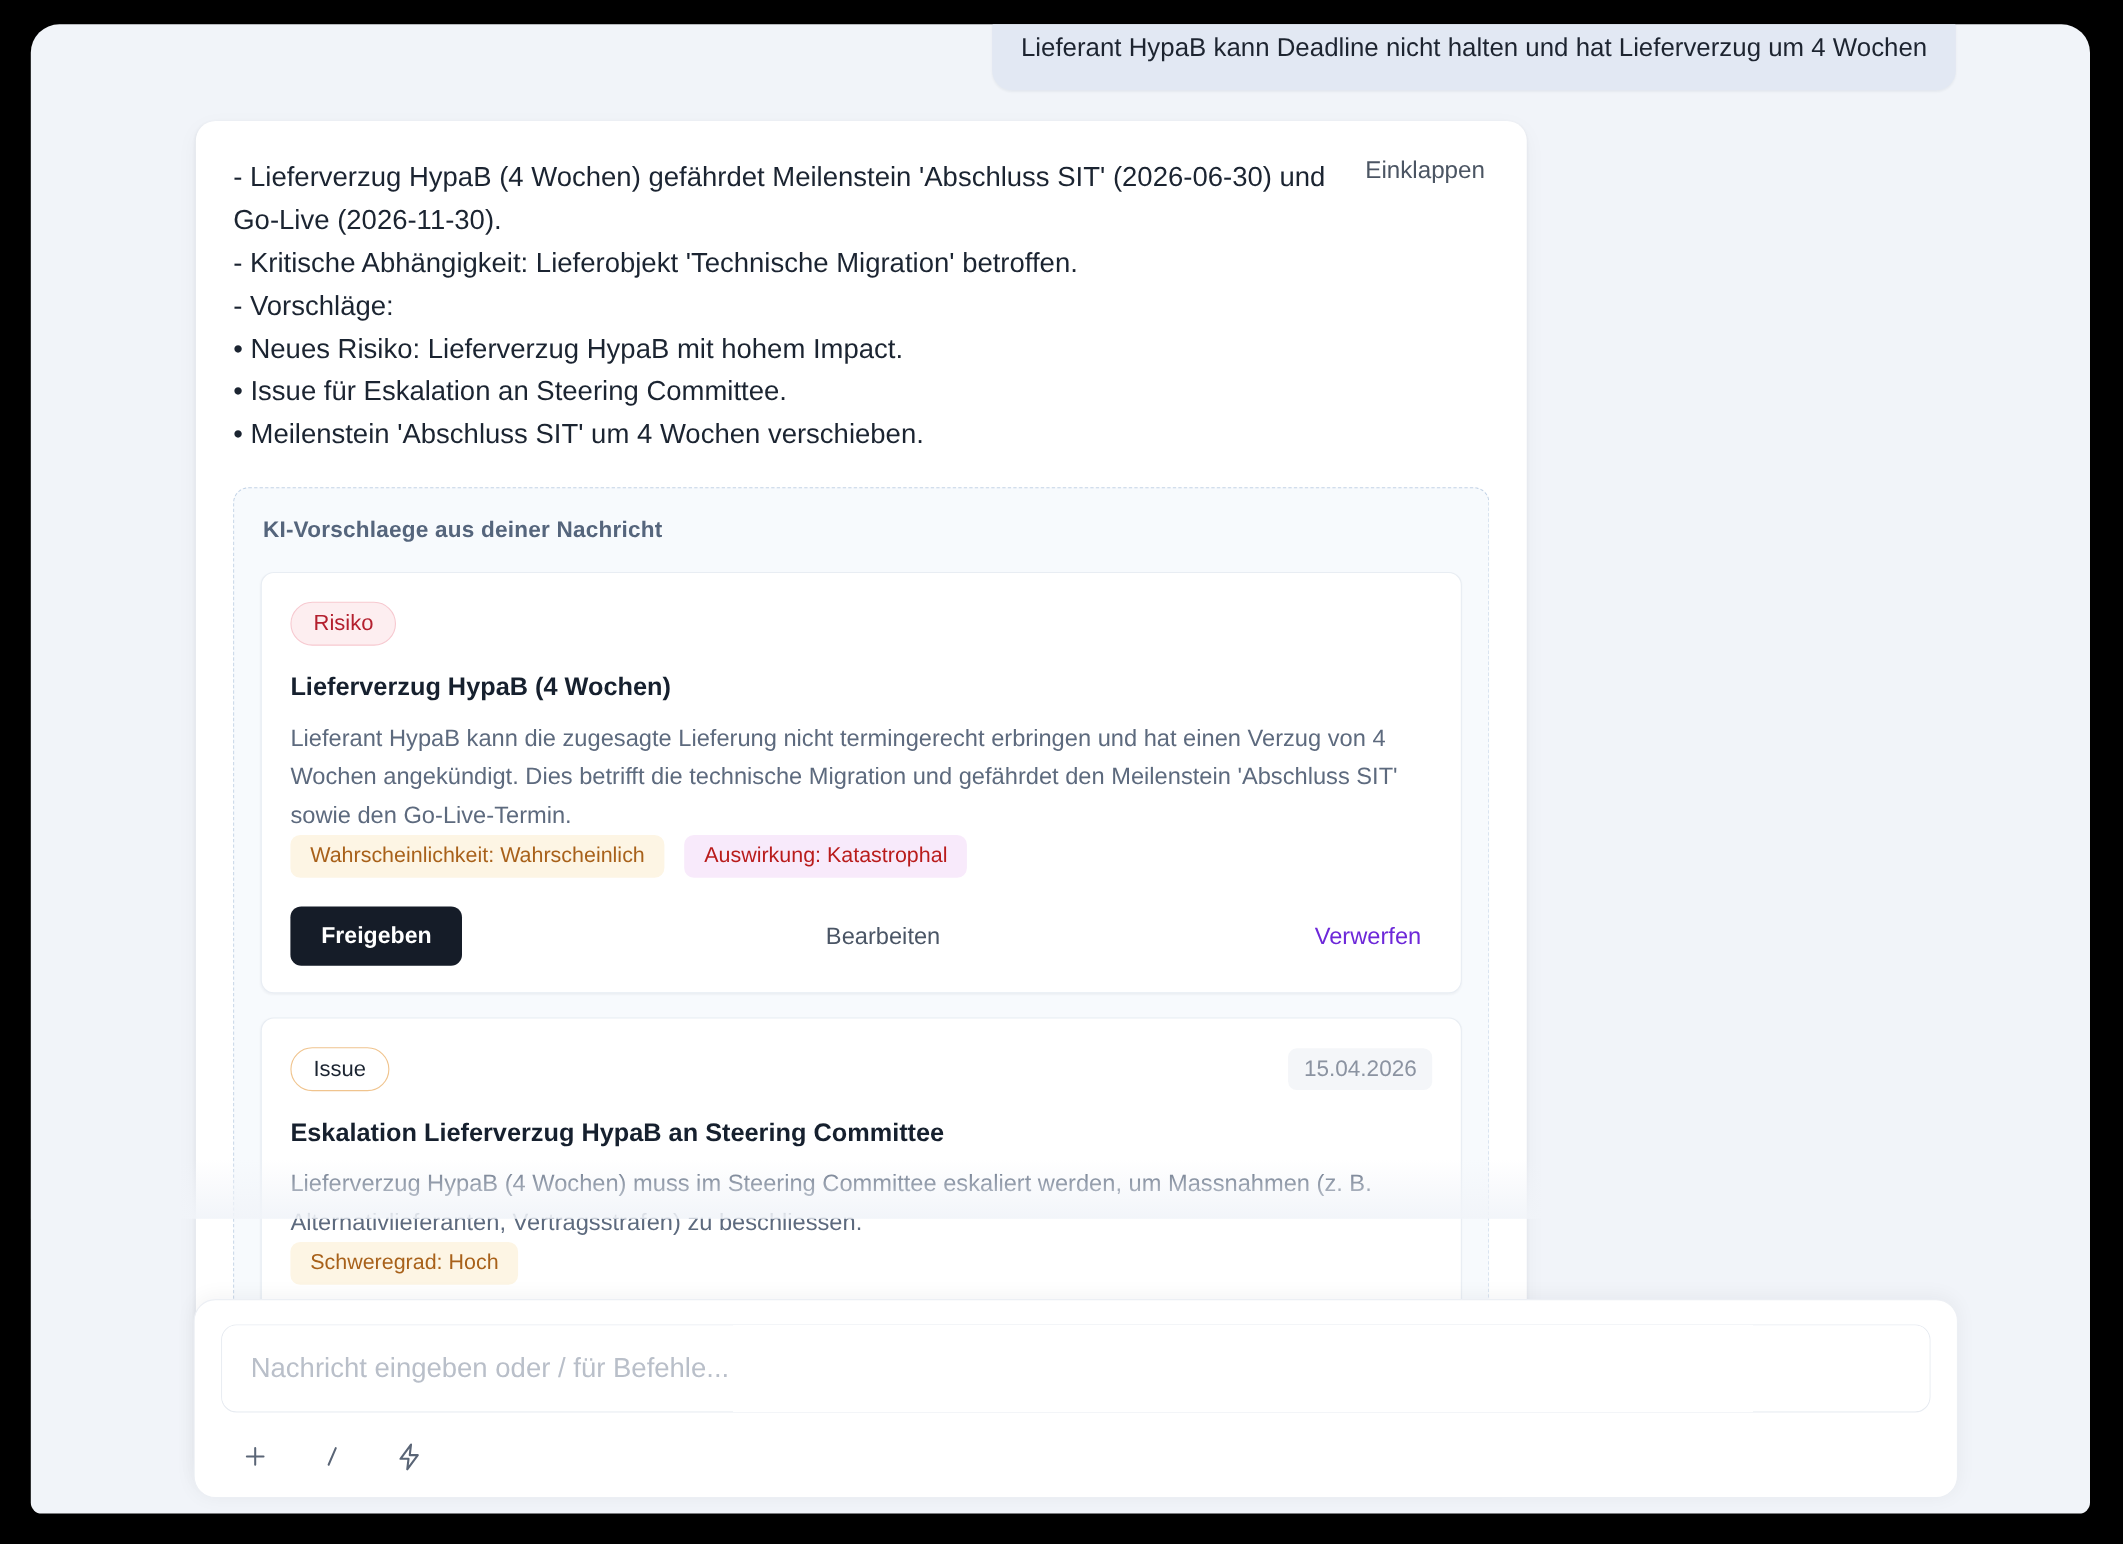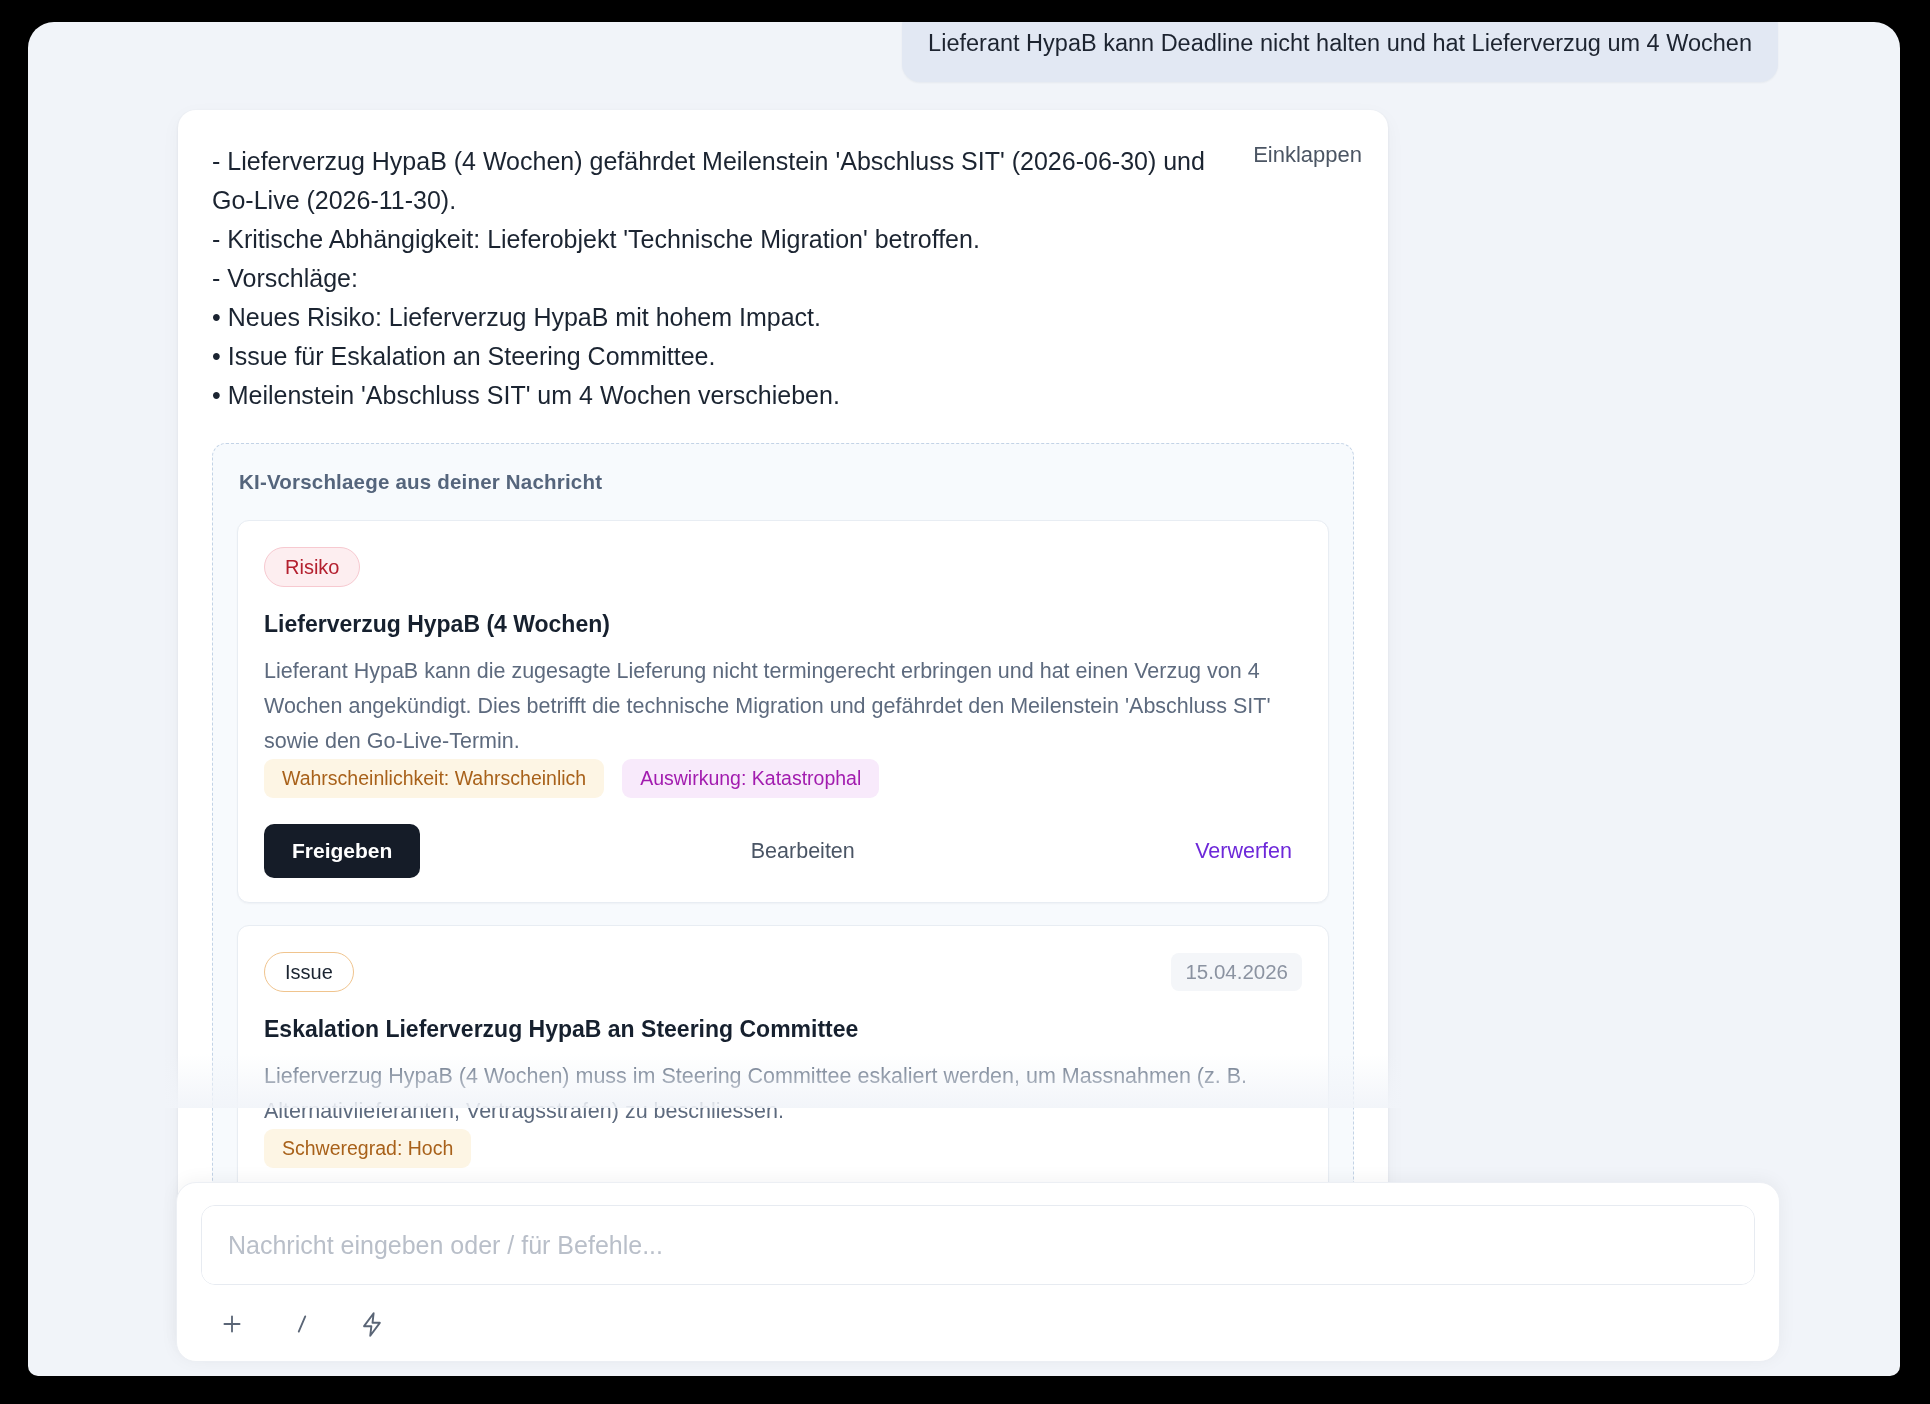--- a/index.html
+++ b/index.html
@@ -57,21 +57,21 @@
     width: 1210px;
     background: #ffffff;
     border-radius: 18px;
     box-shadow: 0 1px 3px rgba(17,24,39,.07), 0 6px 20px rgba(17,24,39,.04);
     padding: 32px 34px 40px 34px;
     box-sizing: border-box;
   }
 
   .collapse-btn {
     position: absolute;
-    right: 22px;
+    right: 34px;
     top: 30px;
     font-size: 22px;
     color: #4b5563;
     background: transparent;
     border: none;
     cursor: pointer;
     font-family: "Liberation Sans", sans-serif;
     padding: 2px 4px;
   }
 
@@ -162,21 +162,21 @@
     gap: 18px;
     flex-wrap: wrap;
   }
   .meta-chip {
     font-size: 19.5px;
     padding: 9px 18px;
     border-radius: 9px;
     line-height: 1.1;
   }
   .meta-amber { background: #fdf5e4; color: #a8611a; }
-  .meta-purple { background: #f8eafb; color: #a21caf; }
+  .meta-purple { background: #f8eafb; color: #b91c1c; }
 
   .action-row {
     margin-top: 26px;
     display: flex;
     align-items: flex-end;
   }
   .btn-primary {
     background: #151c28;
     color: #ffffff;
     font-size: 21px;

